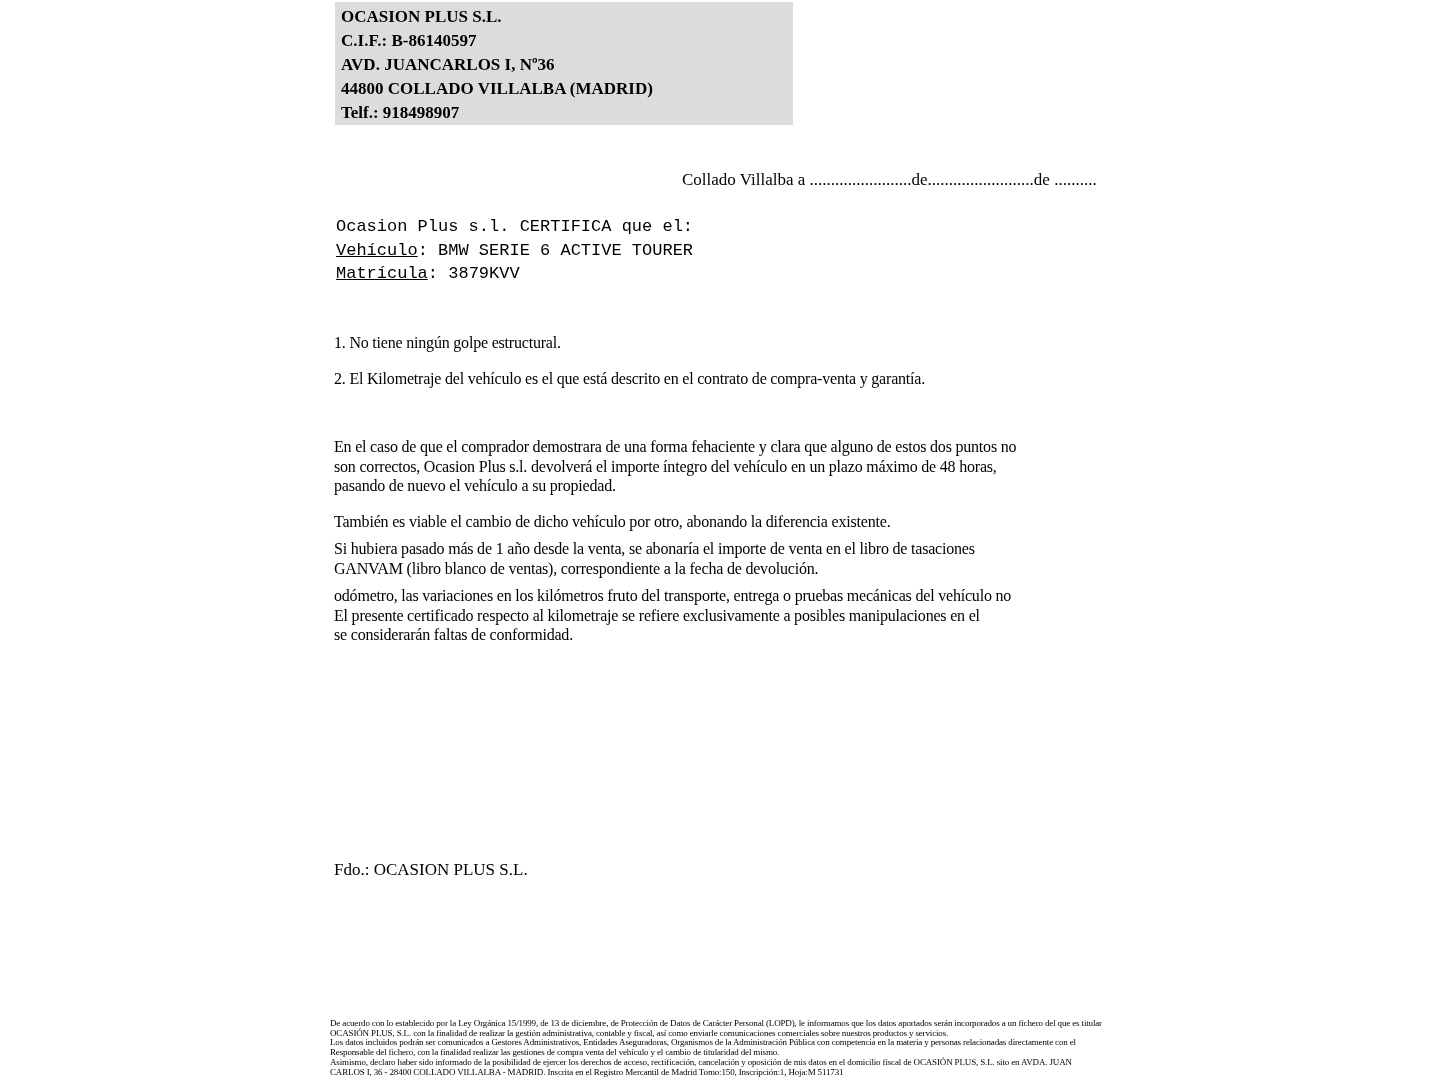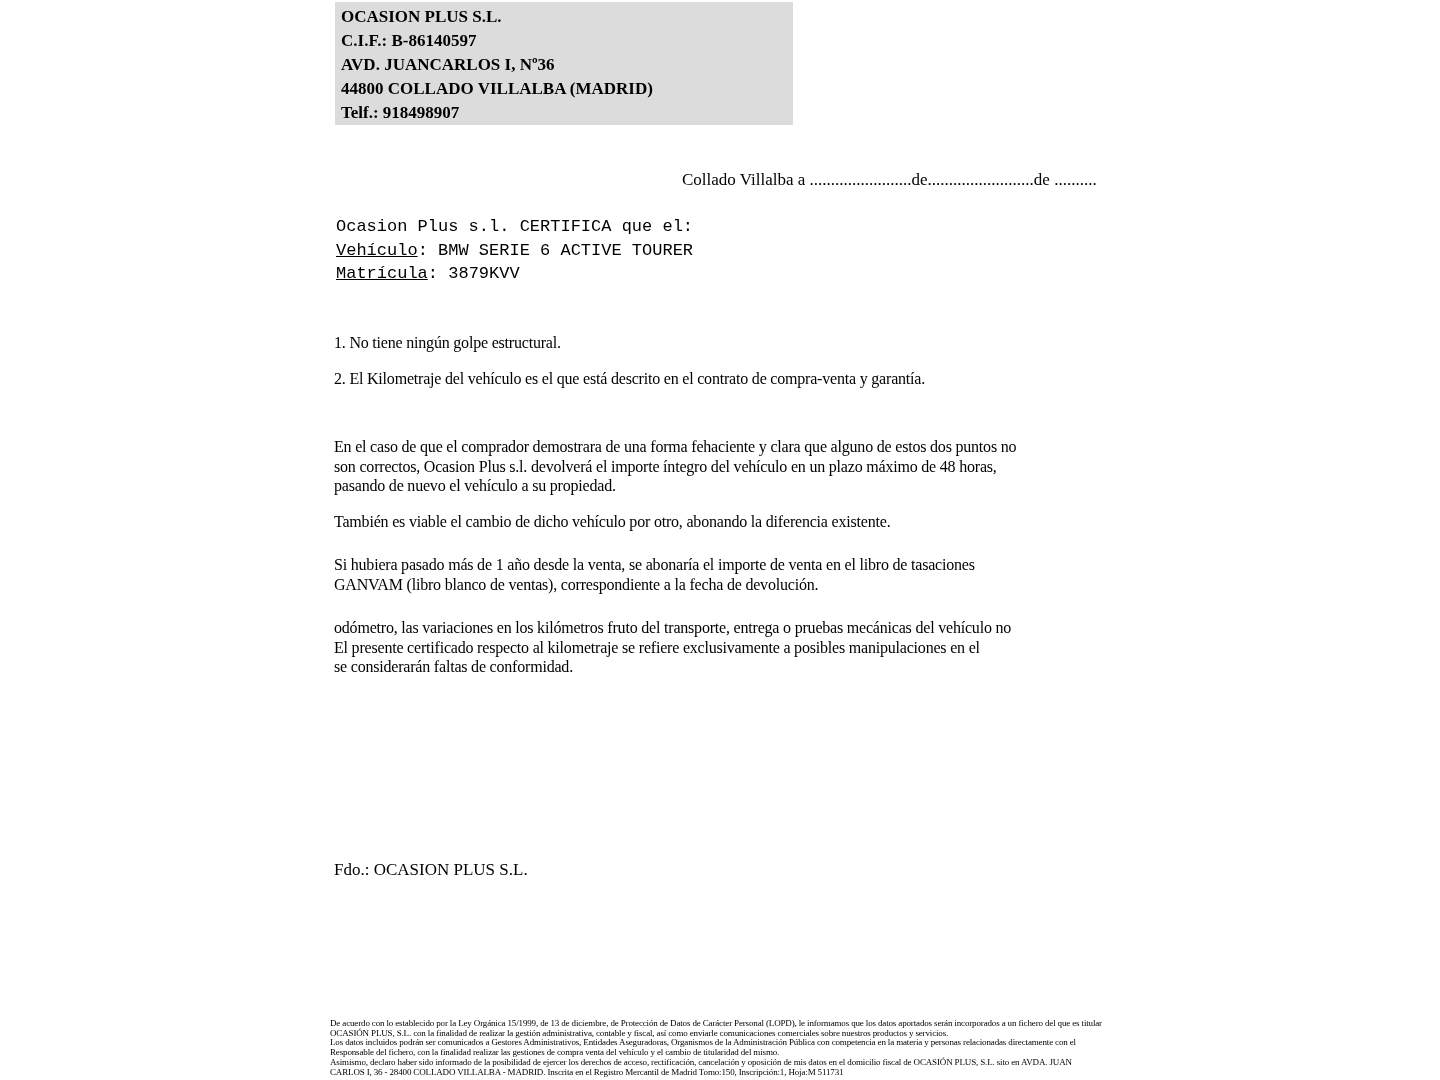--- a/index.html
+++ b/index.html
@@ -73,21 +73,21 @@
     width: 790px;
   }
   .para { margin: 0; }
   .para .pline {
     font-size: 16px;
     letter-spacing: -0.2px;
     line-height: 19.5px;
     white-space: nowrap;
   }
   .para-gap-1 { margin-top: 16px; }
-  .para-gap-2 { margin-top: 24px; }
+  .para-gap-2 { margin-top: 8px; }
   .signature-line {
     position: absolute;
     left: 334px;
     top: 860px;
     font-size: 17px;
     white-space: nowrap;
   }
   .legal-block {
     position: absolute;
     left: 330px;

